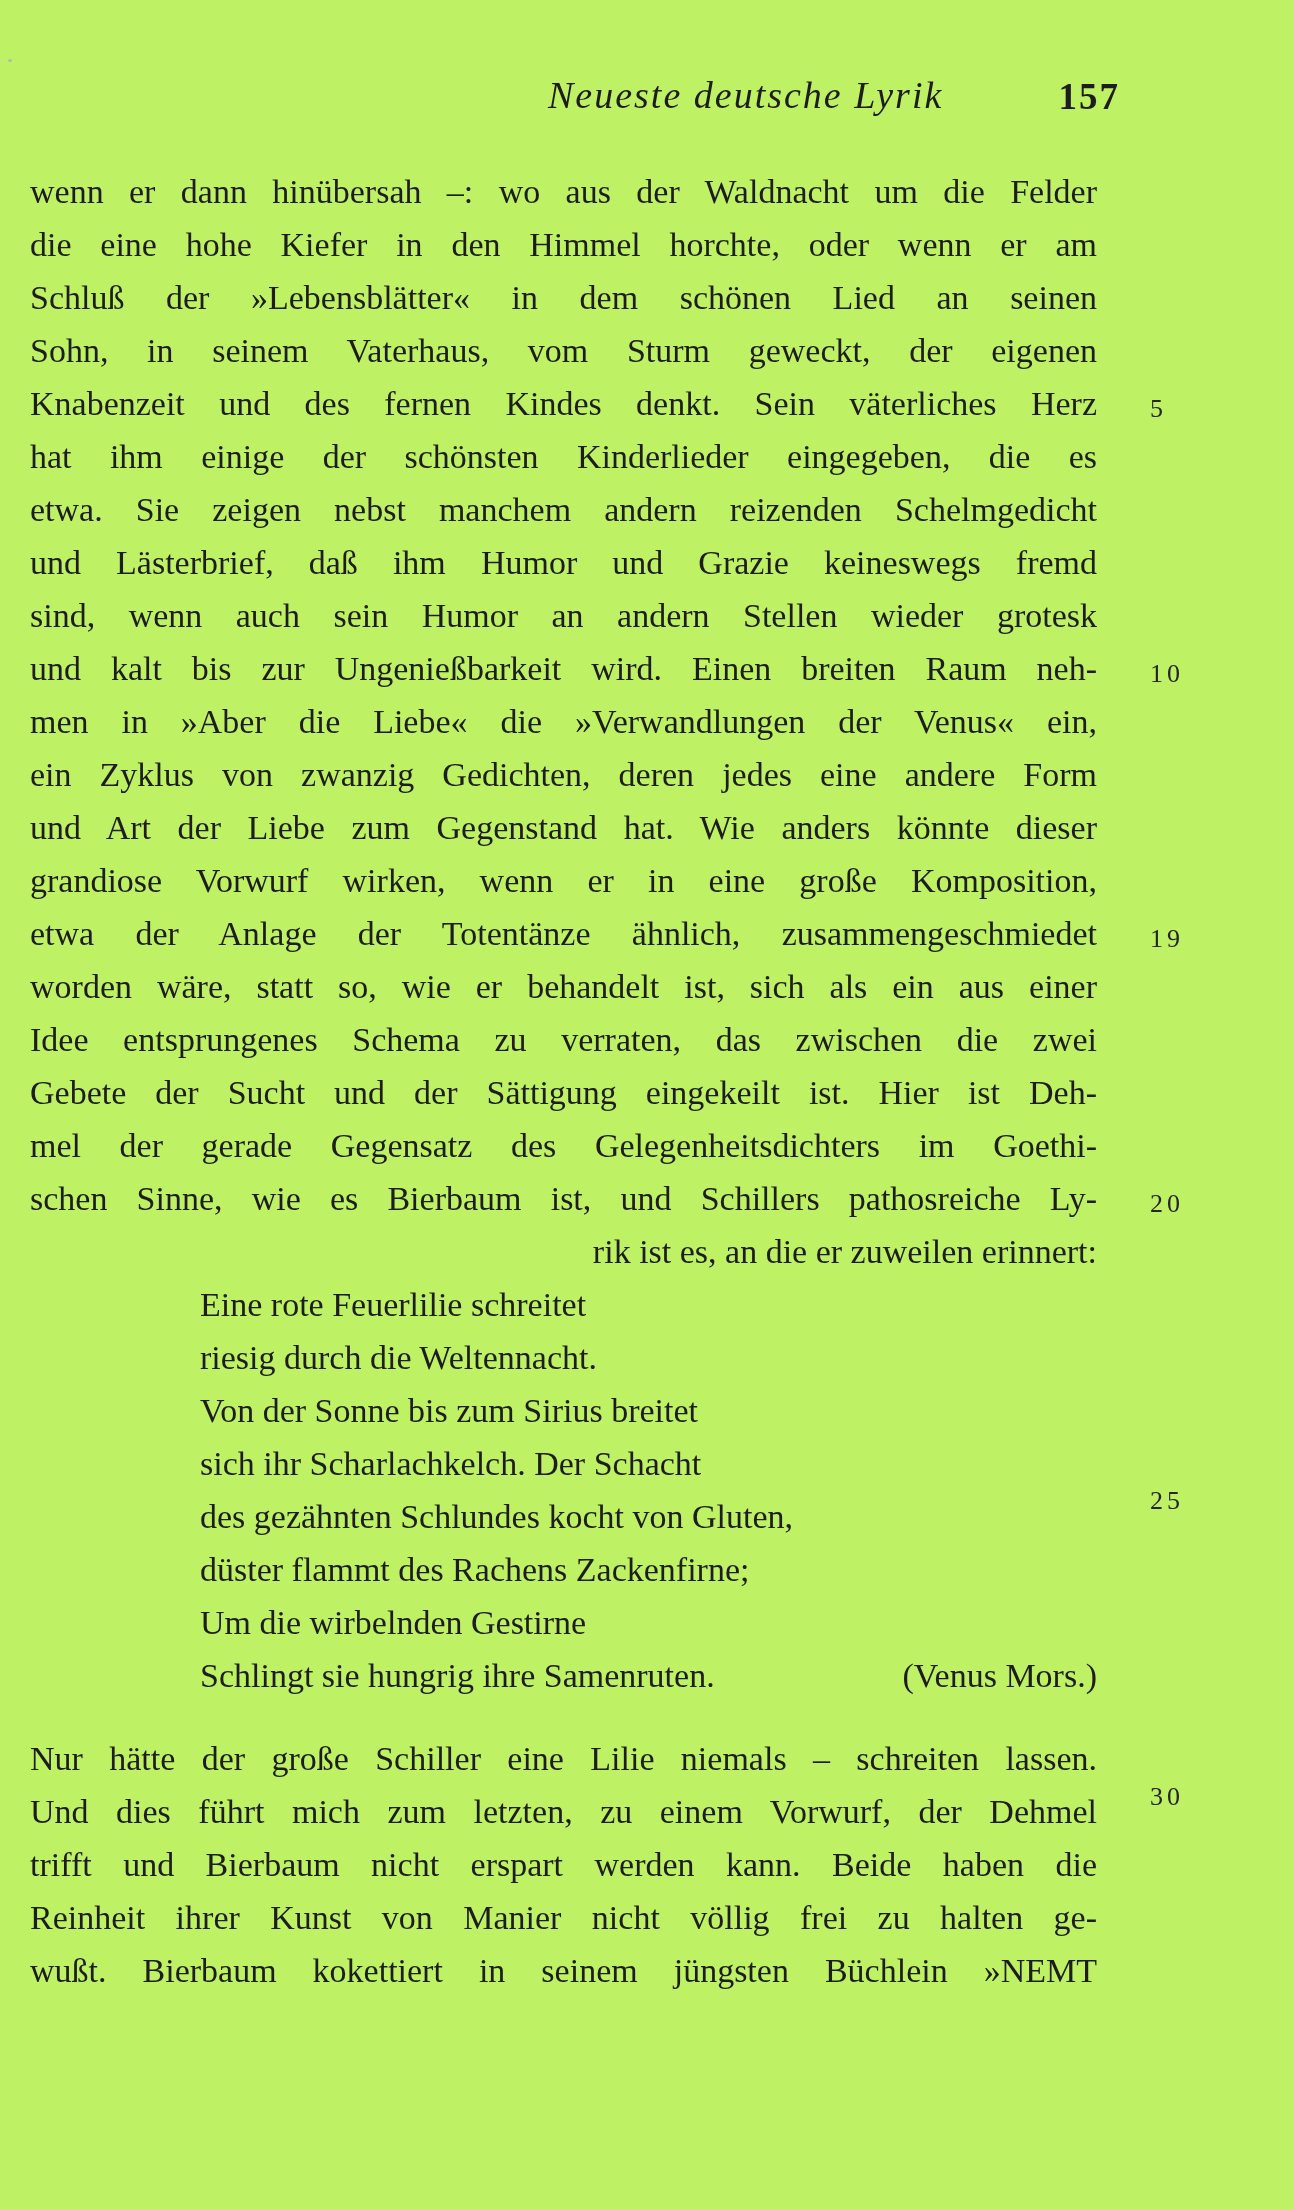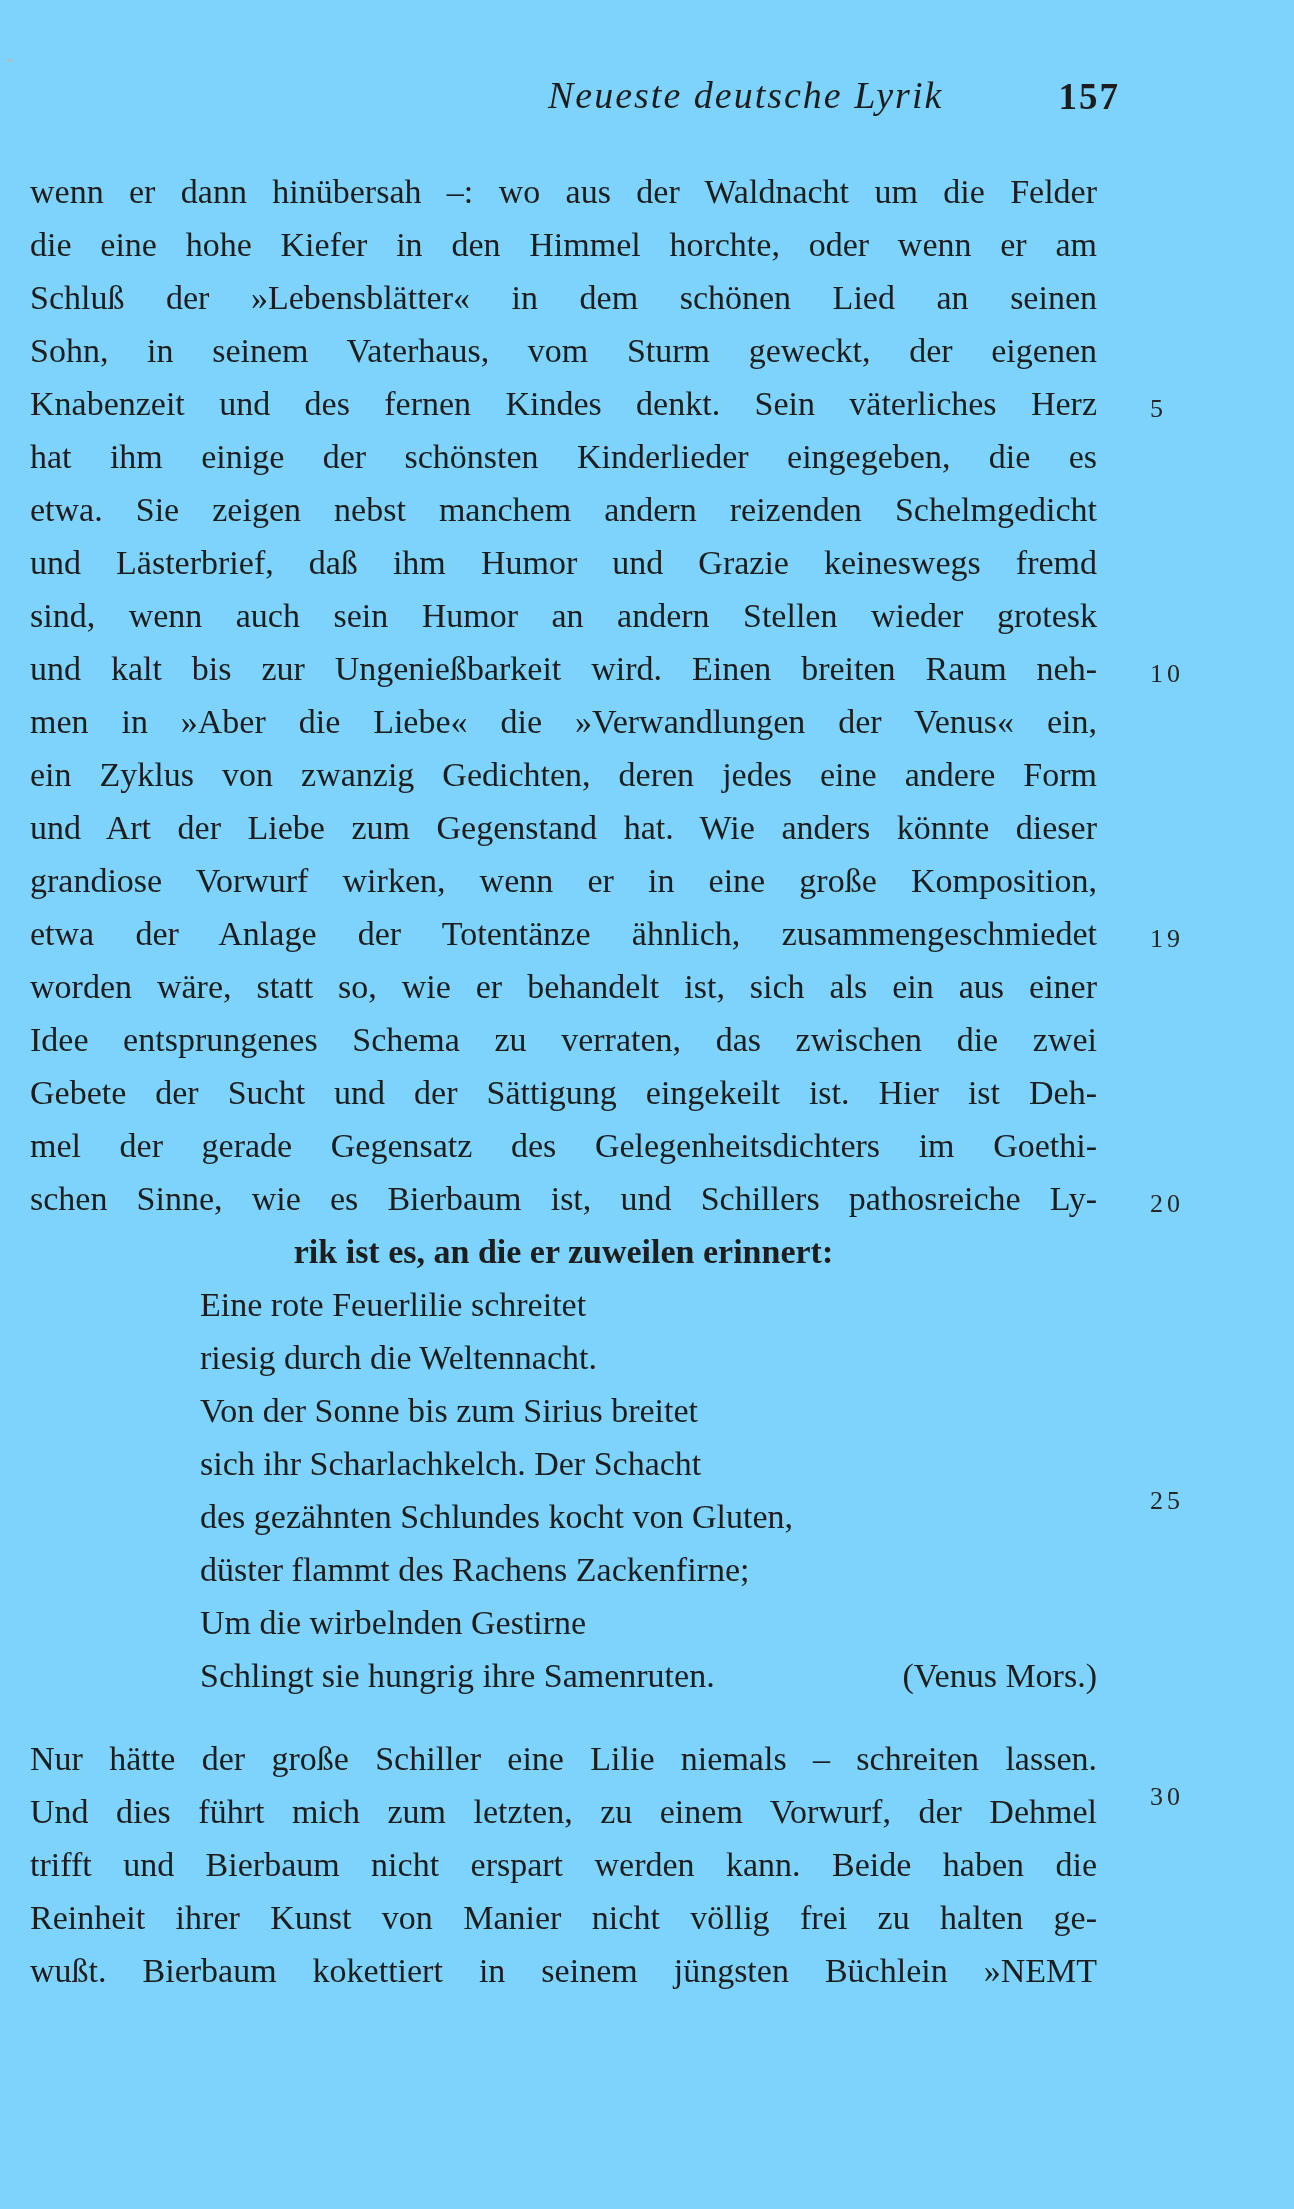--- a/index.html
+++ b/index.html
@@ -1,19 +1,19 @@
 <!DOCTYPE html>
 <html><head>
 <meta charset="utf-8">
 <style>
   html,body{margin:0;padding:0;background:#fbfbf9;}
   .page{
     position:relative;
     width:1294px;height:2209px;
-    background:#7dd3fc;
+    background:#bef264;
     color:#1d1d1d;
     font-family:"Liberation Serif","DejaVu Serif",serif;
     overflow:hidden;
   }
   .speck{
     position:absolute;left:8px;top:59px;width:4px;height:3px;
     background:#b9b9b4;border-radius:50%;
   }
   
   .runhead-title{
@@ -31,21 +31,21 @@
   .text-col{
     position:absolute;left:30px;top:165px;width:1067px;
     font-size:34px;line-height:53px;
   }
   .line{
     height:53px;overflow:hidden;
     text-align:justify;text-align-last:justify;
   }
   
   .short-last .line:last-child{
-    text-align:center;text-align-last:auto;font-weight:bold;
+    text-align:right;text-align-last:auto;
   }
   .poem{
     margin-left:170px;
   }
   .poem .line{
     text-align:left;text-align-last:auto;
   }
   .poem-last{
     display:flex;justify-content:space-between;
     height:53px;

